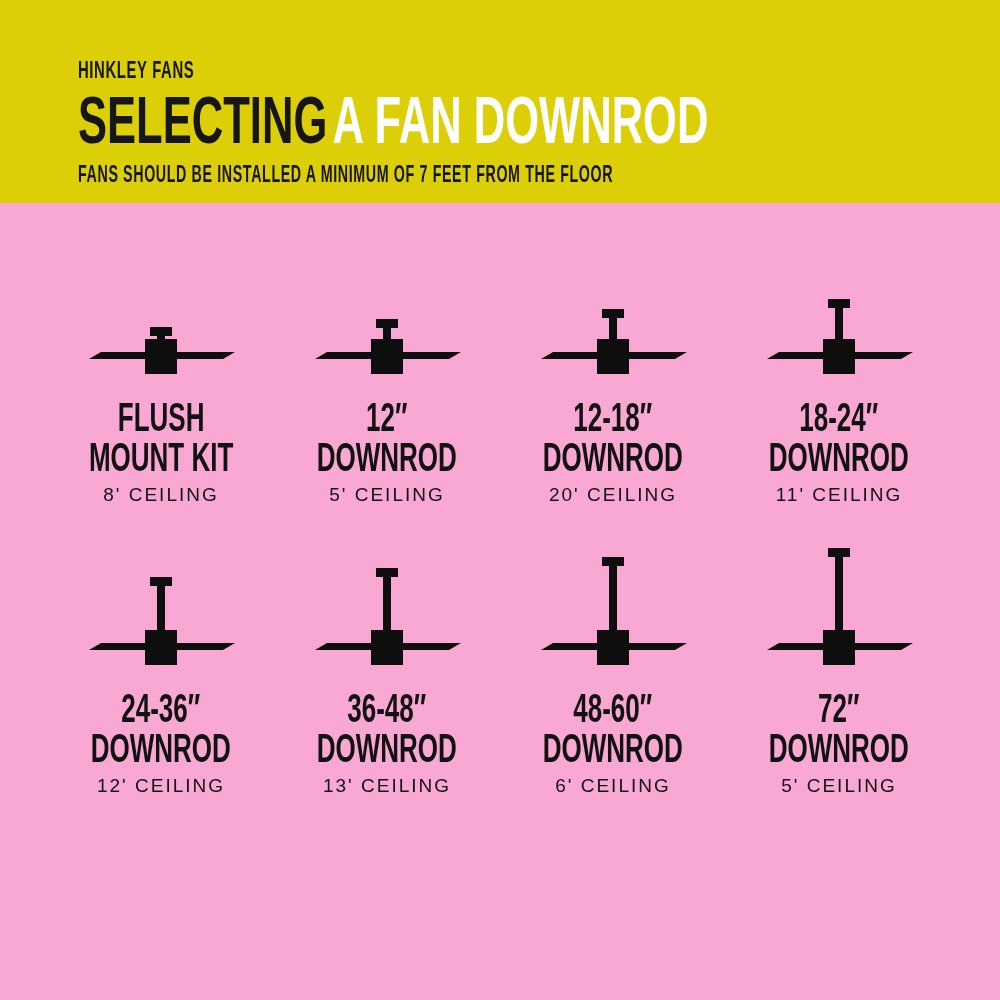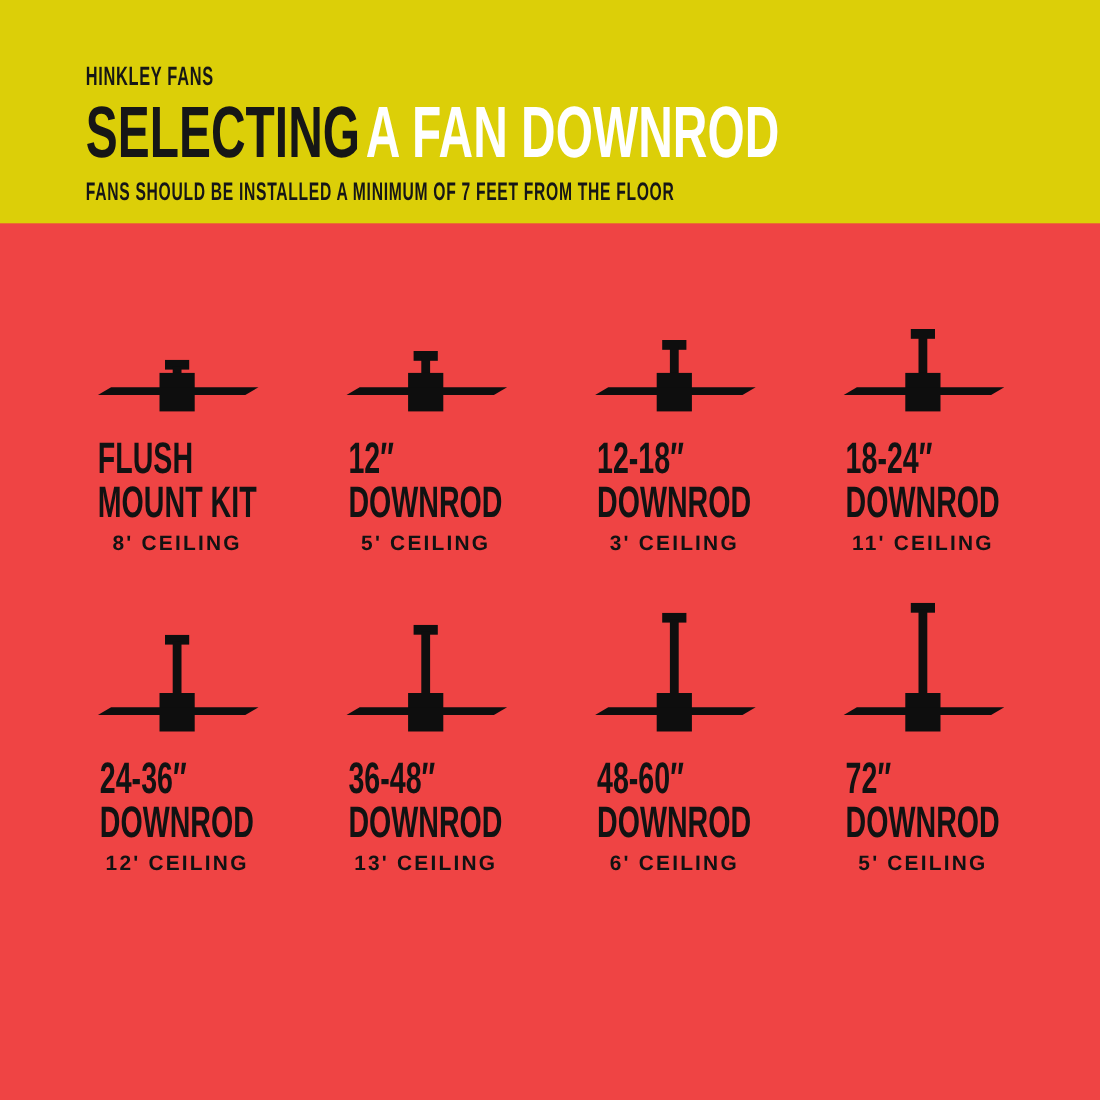--- a/index.html
+++ b/index.html
@@ -5,21 +5,21 @@
   html, body {
     margin: 0;
     padding: 0;
     background: #ffffff;
     font-family: "Liberation Sans", sans-serif;
   }
   .canvas {
     position: relative;
     width: 1000px;
     height: 1000px;
-    background: #ef4444;
+    background: #f9a8d4;
     overflow: hidden;
   }
   
   .band {
     box-sizing: border-box;
     width: 100%;
     height: 203px;
     padding: 56px 0 0 78px;
   }
   .brand {
@@ -56,20 +56,21 @@
   .grid {
     margin: 95px 48px 0 48px;
     display: grid;
     grid-template-columns: repeat(4, 1fr);
     row-gap: 41px;
   }
   .cell {
     display: flex;
     flex-direction: column;
     align-items: center;
+    text-align: center;
   }
   .iconwrap {
     display: flex;
     align-items: flex-end;
     justify-content: center;
   }
   .iconwrap.r1 { height: 82px; }
   .iconwrap.r2 { height: 124px; }
   .fan { display: block; }
   .opt-name {
@@ -79,21 +80,21 @@
     line-height: 40px;
     color: #121212;
     white-space: nowrap;
     transform: scaleX(0.65);
     transform-origin: center top;
   }
   .opt-name .line { display: block; }
   .ceiling {
     margin-top: 7px;
     font-size: 19px;
-    font-weight: bold;
+    font-weight: normal;
     letter-spacing: 2px;
     color: #121212;
     white-space: nowrap;
   }
 </style>
 </head>
 <body>
 
 <div class="canvas">
 
@@ -143,21 +144,21 @@
             <rect x="69" y="0" width="22" height="9"></rect>
             <rect x="76" y="6" width="8" height="28"></rect>
             <rect x="64" y="30" width="32" height="35"></rect>
             <polygon points="8,50 20,43 154,43 142,50"></polygon>
           </svg>
       </div>
       <h2 class="opt-name">
         <span class="line">12-18″</span>
         <span class="line">DOWNROD</span>
       </h2>
-      <div class="ceiling">3' CEILING</div>
+      <div class="ceiling">20' CEILING</div>
     </section>
 
     <section class="cell">
       <div class="iconwrap r1">
         <svg class="fan" viewBox="0 0 160 81" width="160" height="81" fill="#0e0e0e">
             <rect x="69" y="0" width="22" height="9"></rect>
             <rect x="76" y="6" width="8" height="38"></rect>
             <rect x="64" y="40" width="32" height="35"></rect>
             <polygon points="8,60 20,53 154,53 142,60"></polygon>
           </svg>

